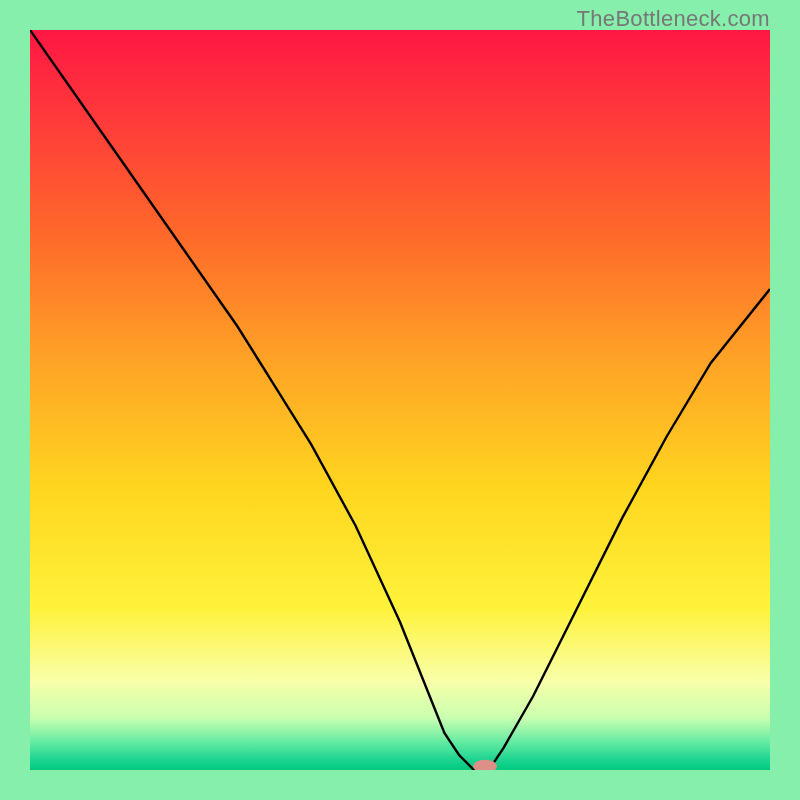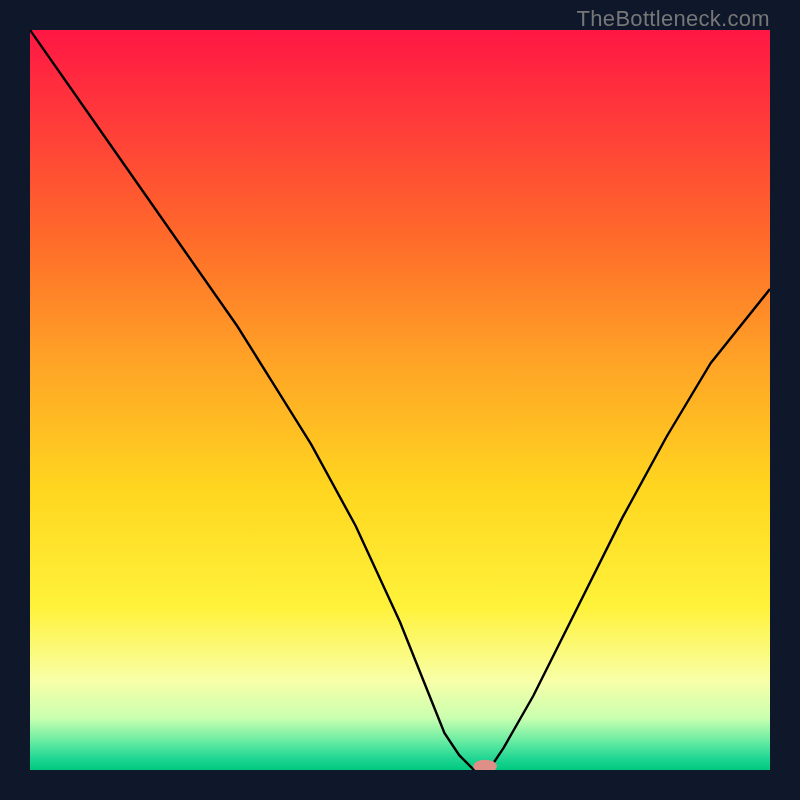--- a/index.html
+++ b/index.html
@@ -8,21 +8,21 @@
     background: #000;
     width: 800px;
     height: 800px;
     overflow: hidden;
     font-family: Arial, Helvetica, sans-serif;
   }
   .frame {
     position: relative;
     width: 800px;
     height: 800px;
-    background: #0f172a;
+    background: #86efac;
   }
   .plot-area {
     position: absolute;
     left: 30px;
     top: 30px;
     width: 740px;
     height: 740px;
   }
   .watermark {
     position: absolute;

